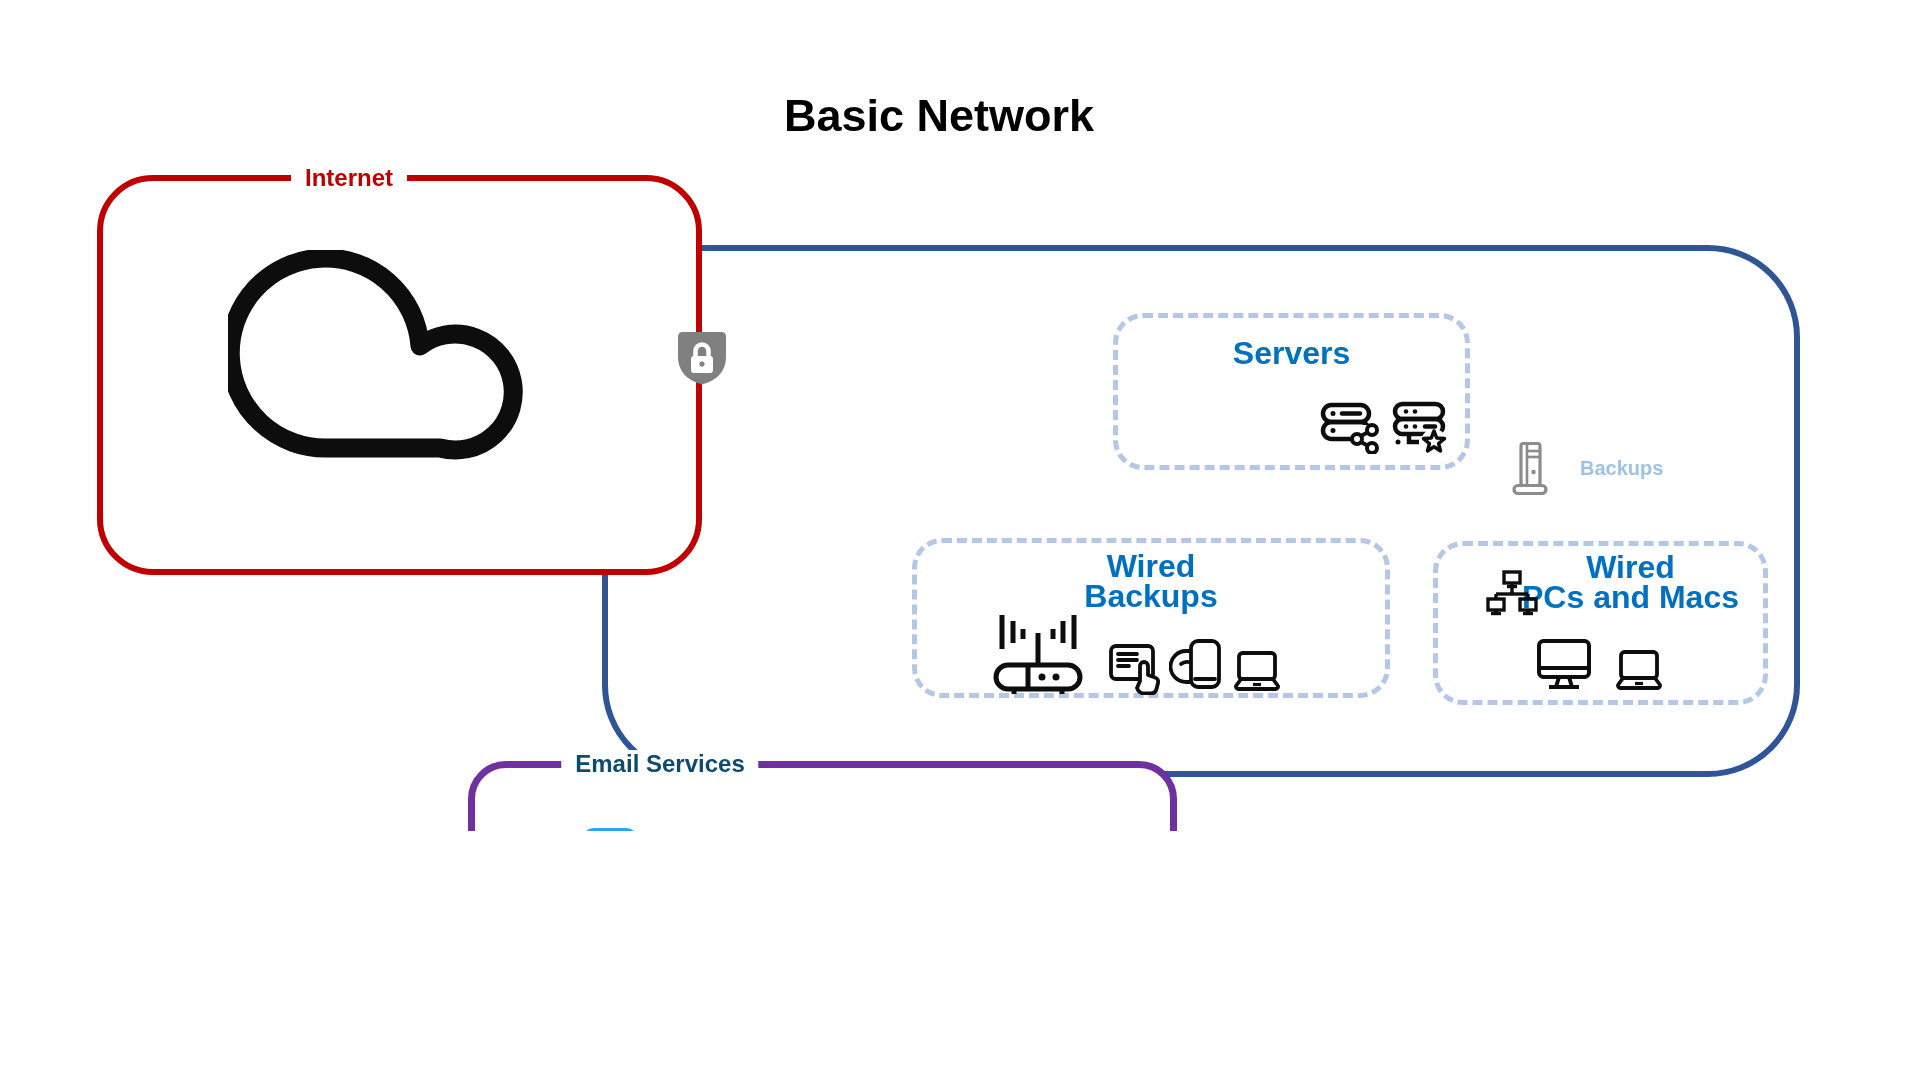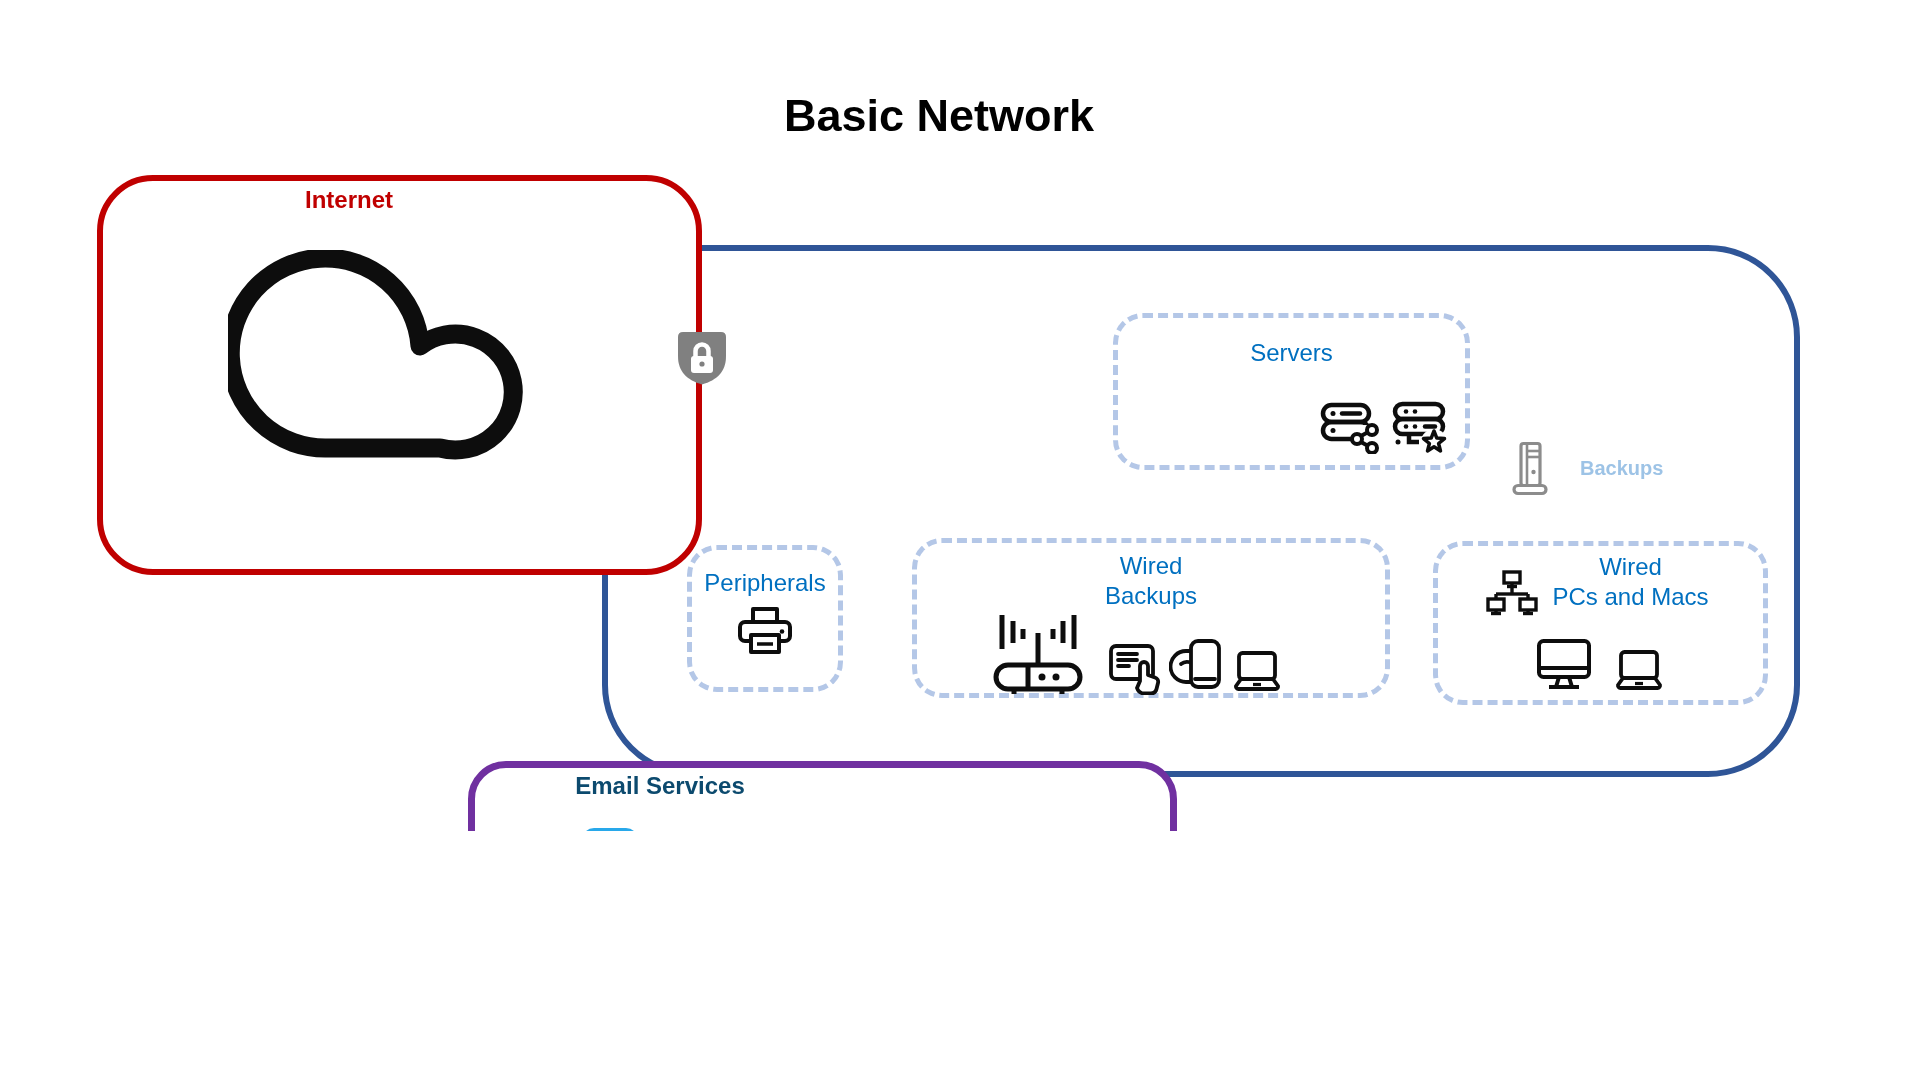--- a/index.html
+++ b/index.html
@@ -20,31 +20,31 @@
   .box-internet{
     left:97px;top:175px;width:605px;height:400px;background:#ffffff;
     border:6px solid #C00000;border-radius:56px;z-index:3;
   }
   .box-email{
     left:468px;top:761px;width:709px;height:242px;background:#ffffff;
     border:7px solid #7030A0;border-radius:38px;z-index:3;
   }
   .chip{
     position:absolute;transform:translate(-50%,-50%);background:#ffffff;
-    padding:0 14px;font-weight:bold;font-size:24px;white-space:nowrap;z-index:4;margin-top:22px;
+    padding:0 14px;font-weight:bold;font-size:24px;white-space:nowrap;z-index:4;
   }
   .chip-internet{left:349px;top:178px;color:#C00000;}
   .chip-email{left:660px;top:764px;color:#0c4a6e;}
   
   .zone{
     position:absolute;box-sizing:border-box;border:5px dashed #B4C7E7;
     border-radius:30px;z-index:2;
   }
   .zone-label{
-    color:#0070C0;font-weight:normal;font-size:24px;line-height:30px;text-align:center;
+    color:#0070C0;font-weight:bold;font-size:32px;line-height:30px;text-align:center;
   }
   .zone-servers{left:1113px;top:313px;width:357px;height:157px;}
   .zone-servers .zone-label{padding-top:20px;}
   .zone-servers .icons{position:absolute;right:14px;bottom:11px;display:flex;gap:9px;align-items:flex-end;}
   .zone-peripherals{left:687px;top:545px;width:156px;height:147px;}
   .zone-peripherals .zone-label{padding-top:18px;}
   .zone-peripherals .p-icon{position:absolute;left:50%;top:56px;transform:translateX(-50%);}
   .zone-wired-devices{left:912px;top:538px;width:478px;height:160px;}
   .zone-wired-devices .zone-label{position:absolute;left:0;top:8px;width:100%;}
   .zone-wired-pcs{left:1433px;top:541px;width:335px;height:164px;}
@@ -125,32 +125,20 @@
       <rect x="9" y="2.5" width="19" height="42" rx="2.5"></rect>
       <line x1="15" y1="2.5" x2="15" y2="44.5" stroke-width="2.6"></line>
       <line x1="15" y1="10" x2="28" y2="10" stroke-width="2.6"></line>
       <line x1="15" y1="16" x2="28" y2="16" stroke-width="2.6"></line>
       <rect x="2" y="44.5" width="32" height="8" rx="4"></rect>
     </g>
     <circle cx="21.5" cy="31" r="2.2" fill="#8C8C8C"></circle>
   </svg>
   <div class="backups-label">Backups</div>
 
-  <div class="zone zone-peripherals">
-    <div class="zone-label">Peripherals</div>
-    <svg class="p-icon" width="58" height="54" viewBox="0 0 58 54">
-      <g fill="none" stroke="#0d0d0d" stroke-width="4" stroke-linejoin="round">
-        <rect x="17" y="3" width="24" height="13"></rect>
-        <rect x="4" y="16" width="50" height="19" rx="5"></rect>
-      </g>
-      <circle cx="46" cy="25.5" r="2.3" fill="#0d0d0d"></circle>
-      <rect x="15" y="29" width="28" height="17" fill="#ffffff" stroke="#0d0d0d" stroke-width="4" stroke-linejoin="round"></rect>
-      <line x1="21" y1="38" x2="37" y2="38" stroke="#0d0d0d" stroke-width="3.5"></line>
-    </svg>
-  </div>
 
   <div class="zone zone-wired-devices">
     <div class="zone-label">
       <span>Wired</span><br>
       <span>Backups</span>
     </div>
     <svg class="abs" style="left:75px;top:70px;" width="92" height="82" viewBox="0 0 92 82">
       <g stroke="#0d0d0d" stroke-width="5" fill="none">
         <line x1="10" y1="2" x2="10" y2="36"></line>
         <line x1="21" y1="8" x2="21" y2="30"></line>

